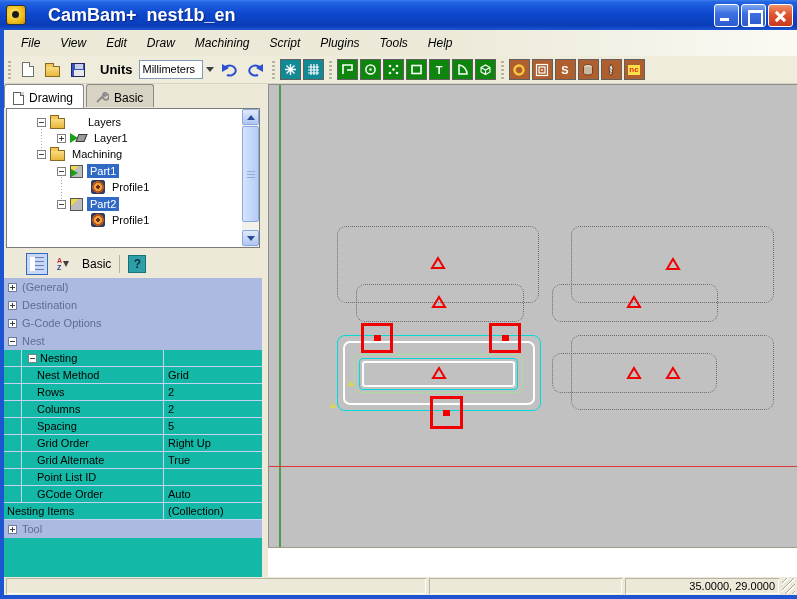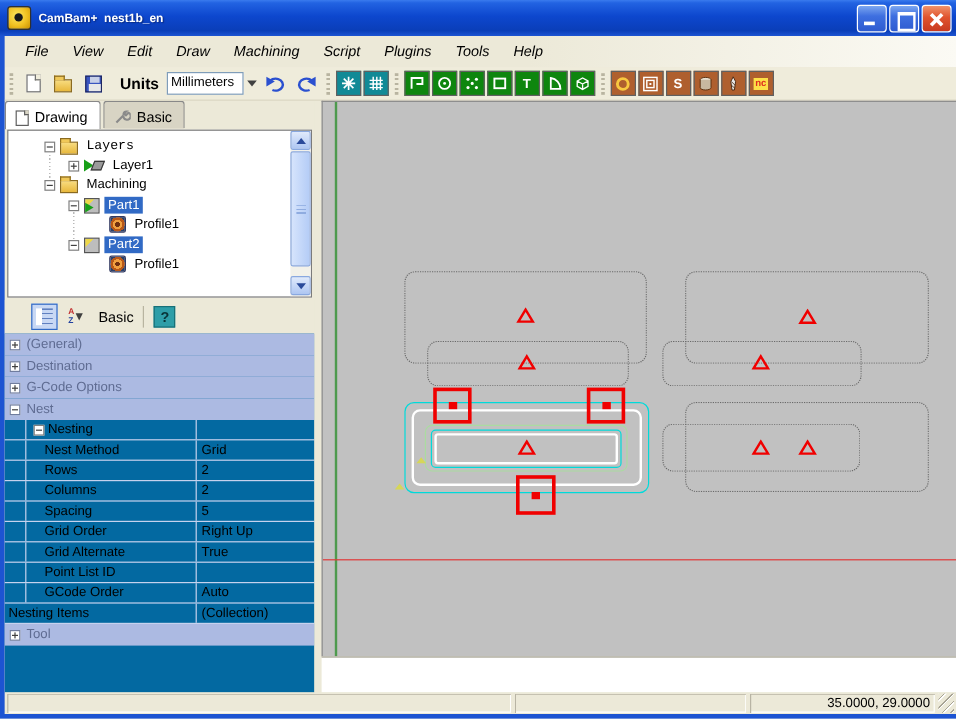--- a/index.html
+++ b/index.html
@@ -8,22 +8,22 @@
 
   
   .titlebar { position:absolute; left:0; top:0; width:797px; height:30px;
     background:linear-gradient(180deg,#3A7BEE 0%,#2263E2 8%,#0D47CE 45%,#0A3EB8 85%,#1D54D2 100%);
     display:flex; align-items:center; }
   .app-icon { width:20px; height:20px; margin:0 6px 0 6px; border-radius:3px;
     background:radial-gradient(circle at 40% 40%, #FFE860 0%, #F0C020 55%, #C89000 100%);
     border:1px solid #303030; position:relative; }
   .app-icon::after { content:""; position:absolute; left:5px; top:5px; width:7px; height:7px;
     background:#1A1A1A; border-radius:50%; }
-  .title-text { color:#FFF; font-size:10px; font-weight:bold; white-space:pre;
-    text-shadow:1px 1px 1px #0A2A80; }
+  .title-text { color:#FFF; font-size:18px; font-weight:bold; white-space:pre;
+    text-shadow:1px 1px 1px #0A2A80;margin-left:16px; }
   .winbtns { position:absolute; right:4px; top:4px; display:flex; gap:2px; }
   .wbtn { width:25px; height:23px; border-radius:3px; border:1px solid #FFF;
     background:linear-gradient(180deg,#7BA6F0 0%,#3E6FE0 40%,#2E5BD0 100%); position:relative; }
   .wbtn.close { background:linear-gradient(180deg,#F0926A 0%,#E0542E 45%,#C83A20 100%); }
   .wbtn.min::after { content:""; position:absolute; left:5px; bottom:5px; width:9px; height:3px; background:#FFF; }
   .wbtn.max::after { content:""; position:absolute; left:6px; top:5px; width:11px; height:11px;
     border:2px solid #FFF; border-top-width:3px; }
   .wbtn.close::before, .wbtn.close::after { content:""; position:absolute; left:5px; top:10px;
     width:13px; height:3px; background:#FFF; }
   .wbtn.close::before { transform:rotate(45deg); }
@@ -120,21 +120,21 @@
      repeating-linear-gradient(180deg,#6080C0 0 1px, transparent 1px 4px); border-left:5px solid #FFF; position:relative; }
   .az-btn { width:22px; height:22px; margin-left:4px; display:flex; align-items:center; justify-content:center; gap:1px; }
   .az-letters { display:flex; flex-direction:column; font-size:7px; font-weight:bold; line-height:7px; }
   .az-a { color:#C03030; } .az-z { color:#2040A0; }
   .az-arrow { width:0; height:0; border-left:3px solid transparent; border-right:3px solid transparent; border-top:6px solid #404040; }
   .basic-label { margin-left:8px; color:#000; }
   .vsep { width:1px; height:18px; background:#B8B4A0; margin:0 8px; }
   .help-btn { width:18px; height:18px; background:#2E9EA8; border:1px solid #187078; color:#083438;
     font-size:12px; font-weight:bold; display:flex; align-items:center; justify-content:center; }
 
-  .prop-grid { position:absolute; left:0; top:194px; width:258px; height:299px; background:#0369a1; font-size:11px; }
+  .prop-grid { position:absolute; left:0; top:194px; width:258px; height:299px; background:#14b8a6; font-size:11px; }
   .cat-row { position:relative; height:18px; background:#ACBAE2; color:#5F6C92; display:flex; align-items:center; }
   .cat-row .expand-box { margin-left:4px; margin-right:5px; background:#FFF; border-color:#6F7C9E; }
   .prow { position:relative; height:17px; display:flex; align-items:stretch; border-bottom:1px solid #C6D2EE; color:#000; }
   .gutter { width:18px; border-right:1px solid #C6D2EE; flex:none; display:flex; align-items:center; justify-content:flex-end; }
   .pname { width:142px; flex:none; border-right:1px solid #C6D2EE; display:flex; align-items:center; padding-left:15px; }
   .pname.shallow { padding-left:3px; }
   .pname.w160 { width:160px; }
   .pvalue { flex:1; display:flex; align-items:center; padding-left:4px; }
   .prow .expand-box { margin:0 3px 0 3px; }
 
@@ -320,21 +320,21 @@
         <span>Basic</span>
       </div>
     </div>
 
     <div class="tree-box">
       <div class="dotv" style="left:34px; top:14px; height:32px;"></div>
       <div class="dotv" style="left:54px; top:62px; height:32px;"></div>
       <div class="tree-row" style="left:30px; top:5px;">
         <div class="expand-box"></div>
         <div class="folder-icon"></div>
-        <span class="node-label" style="margin-left:4px;font-family:Liberation Mono, monospace;">Layers</span>
+        <span class="node-label" style="margin-left:20px;">Layers</span>
       </div>
       <div class="tree-row" style="left:50px; top:21px;">
         <div class="expand-box plus"></div>
         <div class="layer-ic">
             <div class="tri"></div>
             <div class="sheet"></div>
           </div>
         <span class="node-label">Layer1</span>
       </div>
       <div class="tree-row" style="left:30px; top:37px;">

